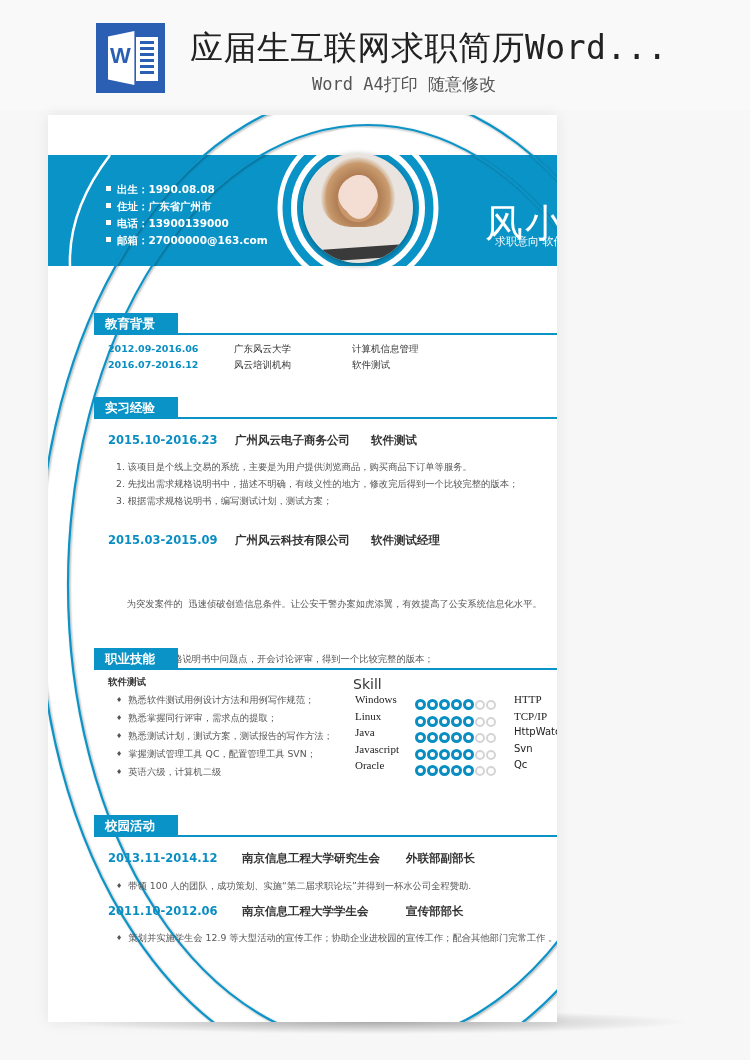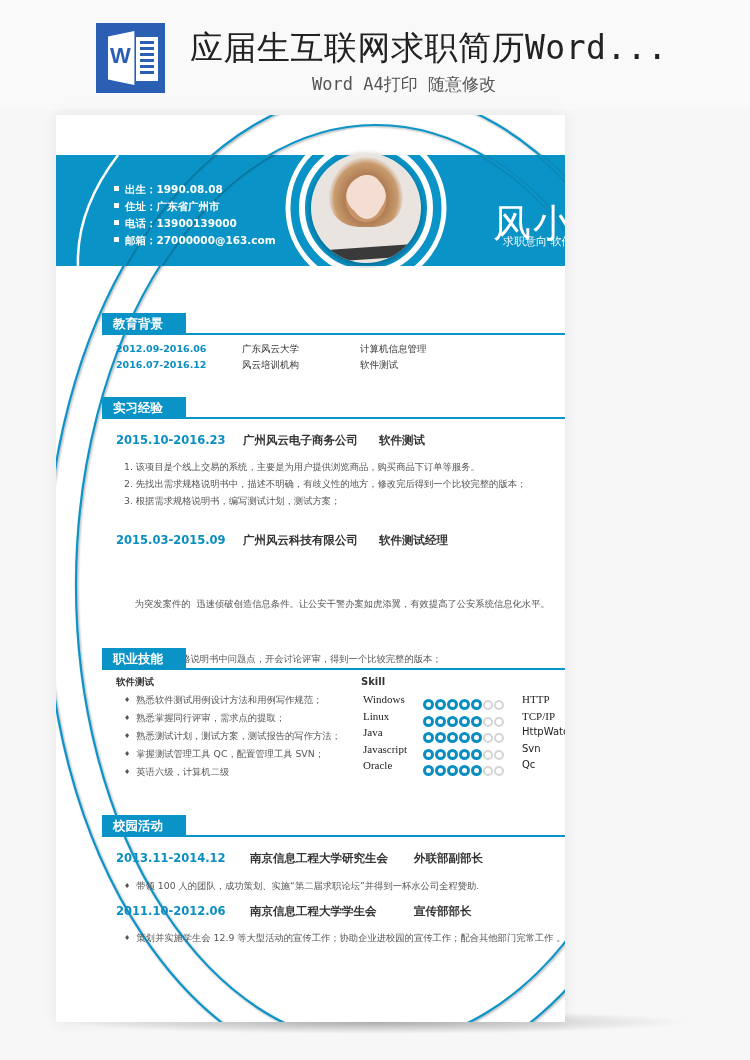--- a/index.html
+++ b/index.html
@@ -11,21 +11,21 @@
   .word-icon { position: absolute; left: 96px; top: 23px; width: 69px; height: 70px; background: #2b5fb4; }
   .word-icon .page { position: absolute; left: 12px; top: 8px; width: 44px; height: 54px; background: #fff; clip-path: polygon(0 10%, 60% 0, 60% 100%, 0 90%); }
   .word-icon .lines { position: absolute; left: 40px; top: 14px; width: 22px; height: 44px; background: #fff; }
   .word-icon .lines i { position: absolute; left: 4px; width: 14px; height: 3px; background: #2b5fb4; }
   .word-icon .w { position: absolute; left: 14px; top: 20px; font: bold 22px "Liberation Sans", sans-serif; color: #2b5fb4; }
   .doc-title { position: absolute; left: 190px; top: 26px; font: 33px "DejaVu Sans Mono", monospace; color: #222; letter-spacing: 0.5px; white-space: nowrap; }
   .doc-sub { position: absolute; left: 312px; top: 73px; font: 17px "DejaVu Sans Mono", monospace; color: #555; white-space: nowrap; }
 
   
   .page-shadow { position: absolute; left: 62px; top: 1010px; width: 630px; height: 24px; background: radial-gradient(ellipse at center, rgba(0,0,0,0.28), rgba(0,0,0,0) 70%); }
-  .page { position: absolute; left: 56px; top: 115px; width: 509px; height: 907px; background: #fff; overflow: hidden; box-shadow: 0 0 14px rgba(0,0,0,0.08); }
+  .page { position: absolute; left: 48px; top: 115px; width: 509px; height: 907px; background: #fff; overflow: hidden; box-shadow: 0 0 14px rgba(0,0,0,0.08); }
   .arcs { position: absolute; left: 0; top: 0; width: 640px; height: 907px; pointer-events: none; }
 
   .header-band { position: absolute; left: 0; top: 40px; width: 640px; height: 111px; background: #0a93c6; overflow: hidden; }
   .contact { position: absolute; left: 58px; top: 66px; }
   .contact li { list-style: none; color: #fff; font-size: 10.5px; font-weight: bold; line-height: 17px; white-space: nowrap; }
   .contact li::before { content: ""; display: inline-block; width: 5px; height: 5px; background: #fff; margin-right: 6px; vertical-align: 2px; }
   .avatar { position: absolute; left: 255px; top: 38px; width: 110px; height: 110px; border-radius: 50%; overflow: hidden; box-shadow: 0 2px 6px rgba(0,0,0,0.35); background: radial-gradient(circle at 50% 38%, #f3dcd0 0 22%, #c9956a 23% 36%, #e9e4df 37% 100%); }
   .avatar .hair { position: absolute; left: 18px; top: 4px; width: 74px; height: 70px; border-radius: 50% 50% 40% 40%; background: radial-gradient(ellipse at 50% 60%, rgba(0,0,0,0) 38%, #b07d55 40%, #c89a6d 60%, rgba(0,0,0,0) 72%); }
   .avatar .face { position: absolute; left: 40px; top: 22px; width: 32px; height: 44px; border-radius: 45% 45% 50% 50%; background: #f4ddd2; }
   .avatar .collar { position: absolute; left: 20px; top: 94px; width: 80px; height: 12px; background: #3a3a3a; transform: rotate(-4deg); }
@@ -164,21 +164,21 @@
         <div class="sec-tab">职业技能</div>
       </div>
     <div class="row" style="top:28px;left:14px;font-size:9.5px;font-weight:bold;color:#333">软件测试</div>
     <ul class="bullets" style="position:absolute;top:43px;left:14px;">
       <li class="dia">熟悉软件测试用例设计方法和用例写作规范；</li>
       <li class="dia">熟悉掌握同行评审，需求点的提取；</li>
       <li class="dia">熟悉测试计划，测试方案，测试报告的写作方法；</li>
       <li class="dia">掌握测试管理工具 QC，配置管理工具 SVN；</li>
       <li class="dia">英语六级，计算机二级</li>
     </ul>
-    <div class="row" style="top:28px;left:259px;font-size:10px;font-weight:bold;color:#333">Skill</div>
+    <div class="row" style="top:28px;left:259px;font-size:14px;font-weight:normal;color:#333">Skill</div>
 
     <div class="skill-col" id="skills-left" style="top:45px;left:261px;width:150px;">
         <div class="skill-row">
           <span class="skill-name">Windows</span>
           <span class="dots" style="left: 60px;"><span class="dot"></span><span class="dot"></span><span class="dot"></span><span class="dot"></span><span class="dot"></span><span class="dot off"></span><span class="dot off"></span></span>
         </div>
         <div class="skill-row">
           <span class="skill-name">Linux</span>
           <span class="dots" style="left: 60px;"><span class="dot"></span><span class="dot"></span><span class="dot"></span><span class="dot"></span><span class="dot"></span><span class="dot off"></span><span class="dot off"></span></span>
         </div>

